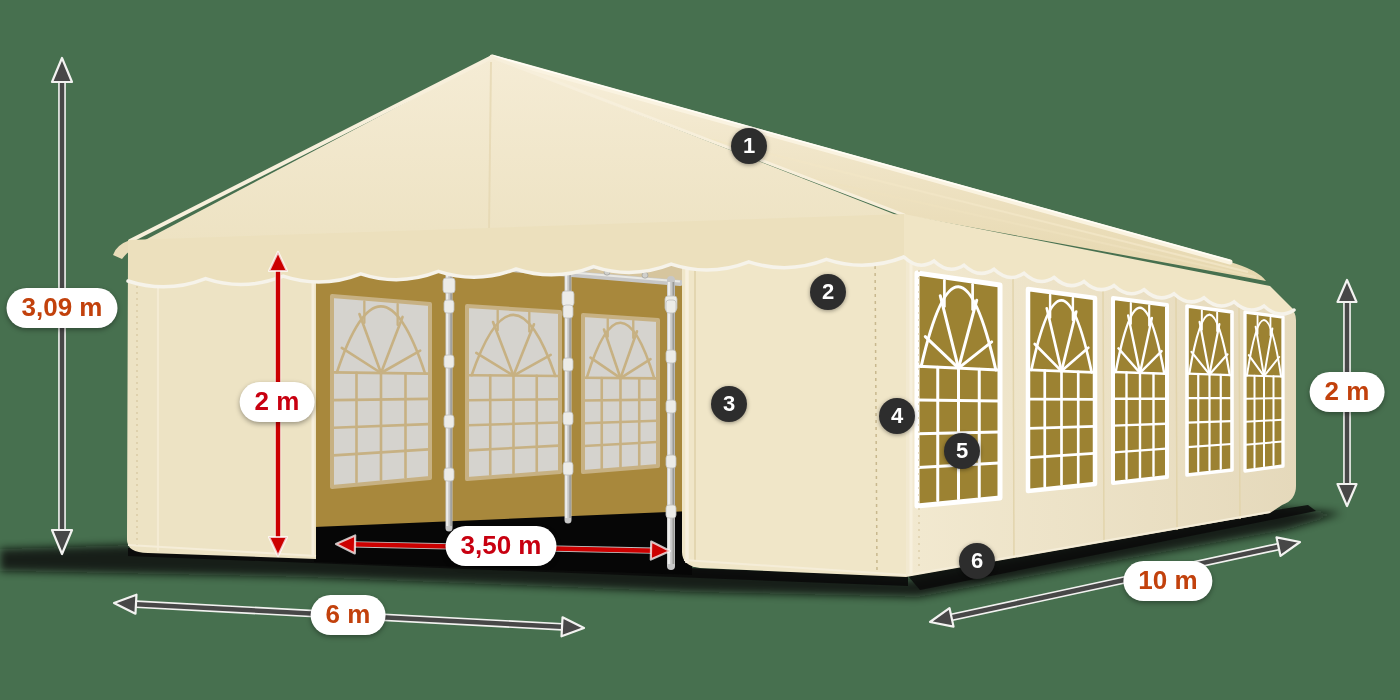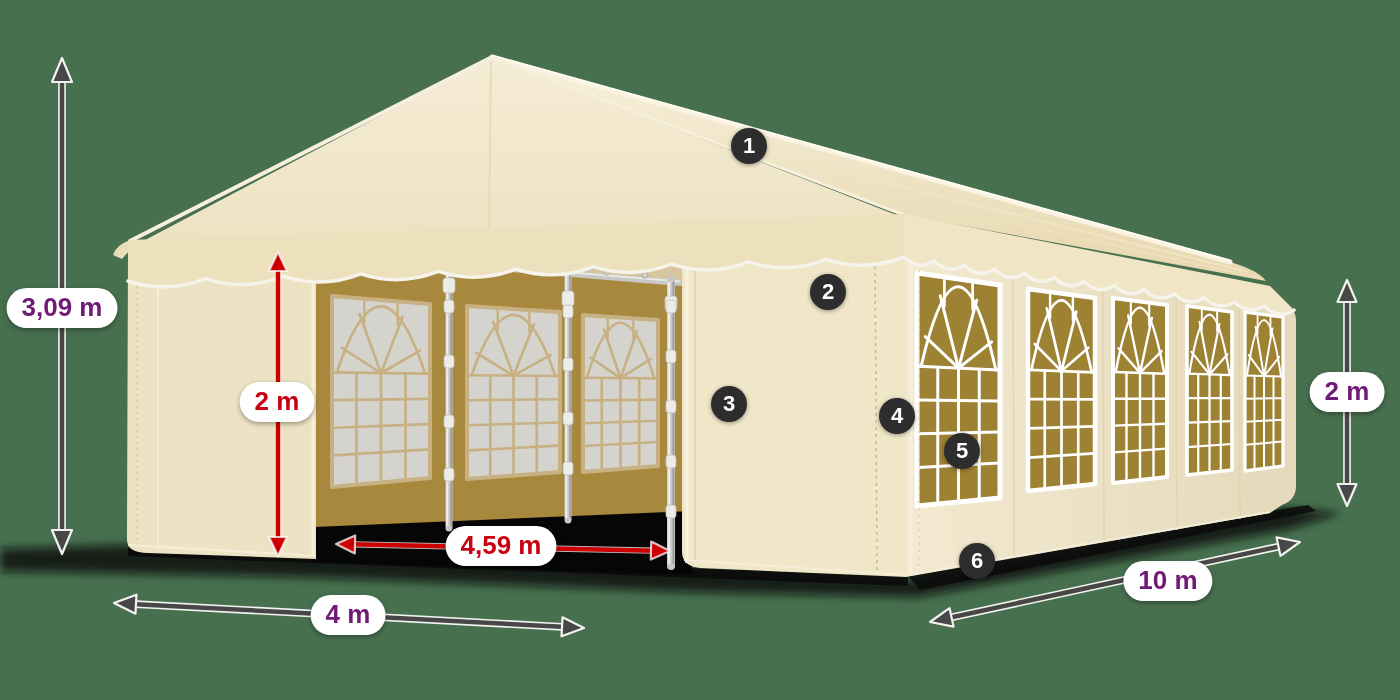--- a/index.html
+++ b/index.html
@@ -1,21 +1,21 @@
 <!DOCTYPE html>
 <html><head>
 <meta charset="utf-8">
 <style>
   html,body{margin:0;padding:0;background:#47704F;}
   #scene{position:relative;width:1400px;height:700px;overflow:hidden;
          font-family:"Liberation Sans",sans-serif;}
   #tent-art{position:absolute;left:0;top:0;}
   .pill{position:absolute;transform:translate(-50%,-50%);background:#FFFFFF;
         border-radius:20px;padding:5px 15px;font-weight:bold;font-size:26px;
-        color:#701a75;white-space:nowrap;box-shadow:0 2px 5px rgba(0,0,0,.35);
+        color:#c2410c;white-space:nowrap;box-shadow:0 2px 5px rgba(0,0,0,.35);
         line-height:1.15;z-index:5;}
   .pill.red{color:#C80010;}
   .badge{position:absolute;transform:translate(-50%,-50%);width:36px;height:36px;
          border-radius:50%;background:#2D2D2D;color:#FFFFFF;font-weight:bold;
          font-size:22px;display:flex;align-items:center;justify-content:center;
          box-shadow:0 1px 4px rgba(0,0,0,.4);z-index:4;cursor:pointer;}
 </style>
 </head>
 <body>
 
@@ -311,24 +311,24 @@
       </g>
     </svg>
 
   <div class="pill" style="left:62px;top:308px">
     <span>3,09 m</span>
   </div>
   <div class="pill red" style="left:277px;top:402px">
     <span>2 m</span>
   </div>
   <div class="pill red" style="left:501px;top:546px">
-    <span>4,59 m</span>
+    <span>3,50 m</span>
   </div>
   <div class="pill" style="left:348px;top:615px">
-    <span>4 m</span>
+    <span>6 m</span>
   </div>
   <div class="pill" style="left:1168px;top:581px">
     <span>10 m</span>
   </div>
   <div class="pill" style="left:1347px;top:392px">
     <span>2 m</span>
   </div>
 
   <div class="badge" style="left:749px;top:146px">1</div>
   <div class="badge" style="left:828px;top:292px">2</div>

